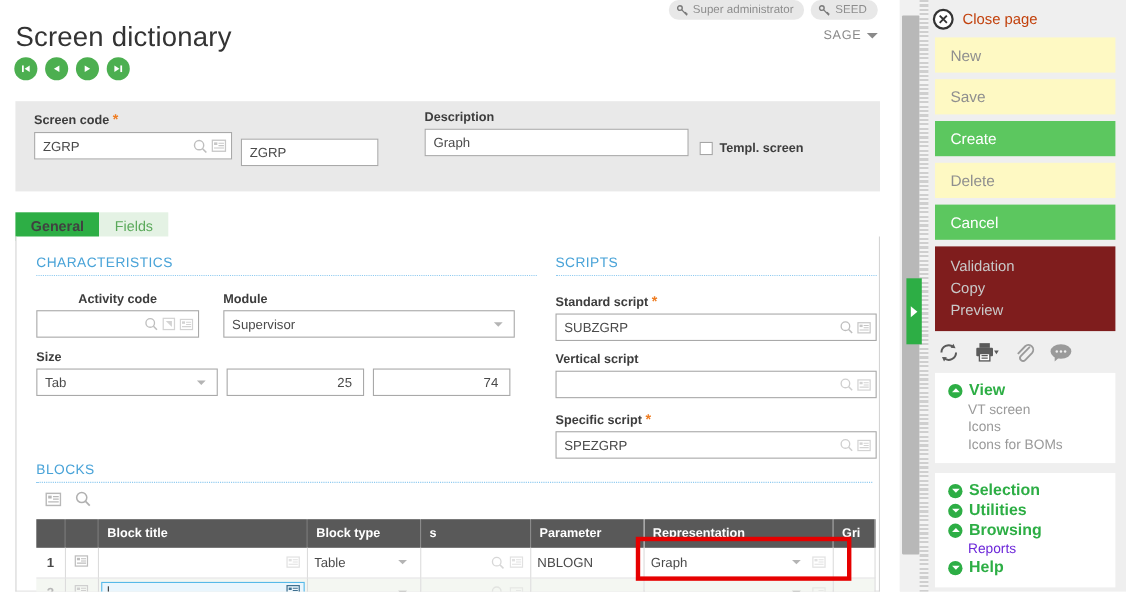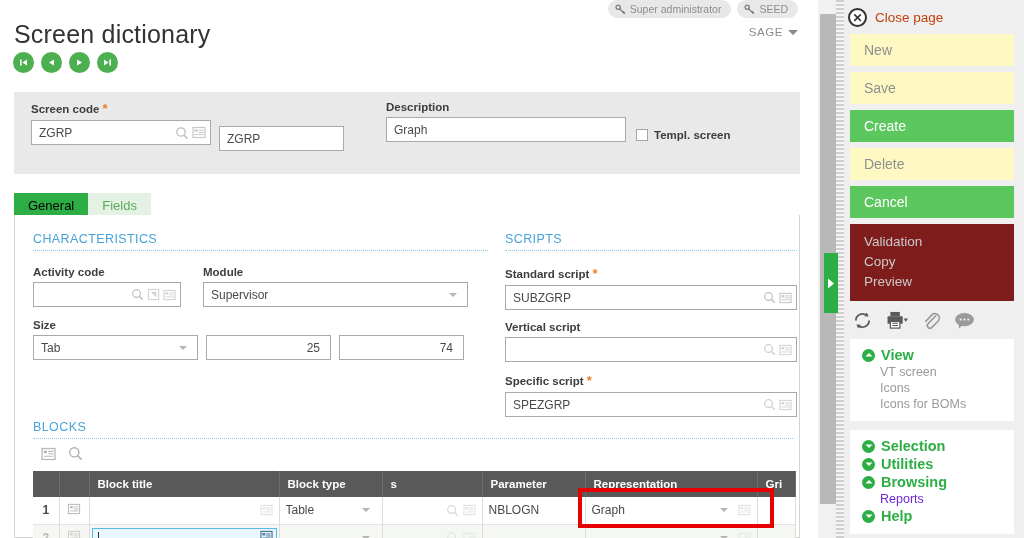--- a/index.html
+++ b/index.html
@@ -68,21 +68,21 @@
   .tp-code2 { position:absolute; left:205px; top:34px; width:125px; }
   .tp-desc { position:absolute; left:372px; top:9px; width:240px; }
   .chk-wrap { position:absolute; left:622px; top:37px; display:flex; align-items:center; gap:6px; font-size:11.5px; font-weight:bold; color:#3d3d3d; }
   .chkbox { width:12px; height:12px; border:1px solid #a5a5a5; background:#fff; cursor:pointer; }
 
   
   .tabs { position:absolute; left:14px; top:193px; display:flex; }
   .tab {
     font-size:13px; padding:5px 14px 6px; cursor:pointer;
   }
-  .tab.active { background:#2DAE45; color:#000000; }
+  .tab.active { background:#2DAE45; color:#404040;font-weight:bold; }
   .tab.inactive { background:#e4f2e4; color:#5aa95a; }
 
   
   .card {
     position:absolute; left:14px; top:215px; width:786px; height:323px;
     background:#fff; border:1px solid #d4d4d4; border-top:none;
   }
 
   .sect-title { font-size:12.5px; color:#49a3d8; letter-spacing:.4px; }
   .sect-rule { border-bottom:1px dotted #8ecaf0; margin-top:4px; }
@@ -269,21 +269,21 @@
       <div class="tab inactive">Fields</div>
     </div>
 
     <div class="card">
 
       <div class="col-l">
         <div class="sect-title">CHARACTERISTICS</div>
         <div class="sect-rule"></div>
 
         <div style="display:flex; gap:22px; margin-top:15px;">
-          <div style="width:148px;">
+          <div style="width:148px;text-align:center;">
             <div class="fld-label">Activity code</div>
             <div class="inp">
               <span class="val"></span>
               <span class="ico">
                 <svg width="13" height="13" viewBox="0 0 14 14">
                     <circle cx="6" cy="6" r="4.2" fill="none" stroke="#8a8a8a" stroke-width="1.3"></circle>
                     <path d="M9.2 9.2 L12.6 12.6" stroke="#8a8a8a" stroke-width="1.5"></path>
                   </svg>
               </span>
               <span class="ico">

